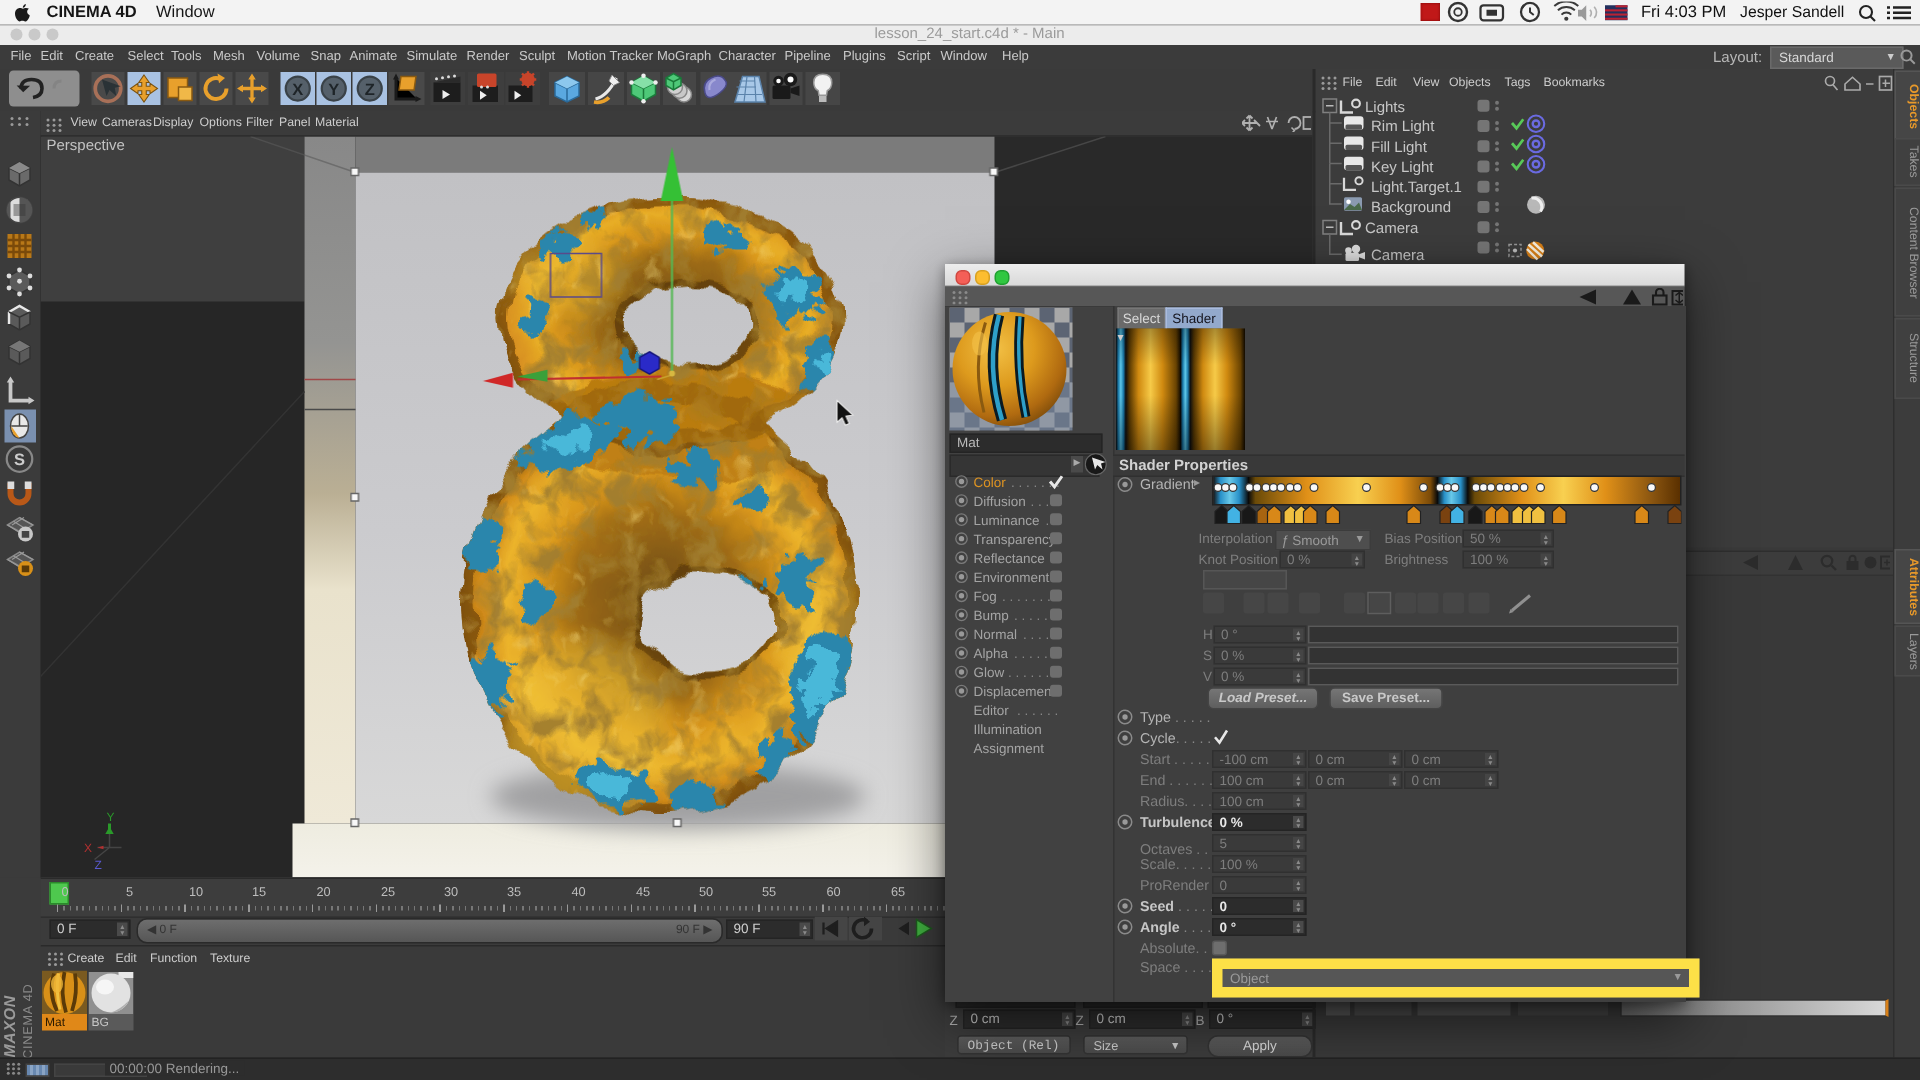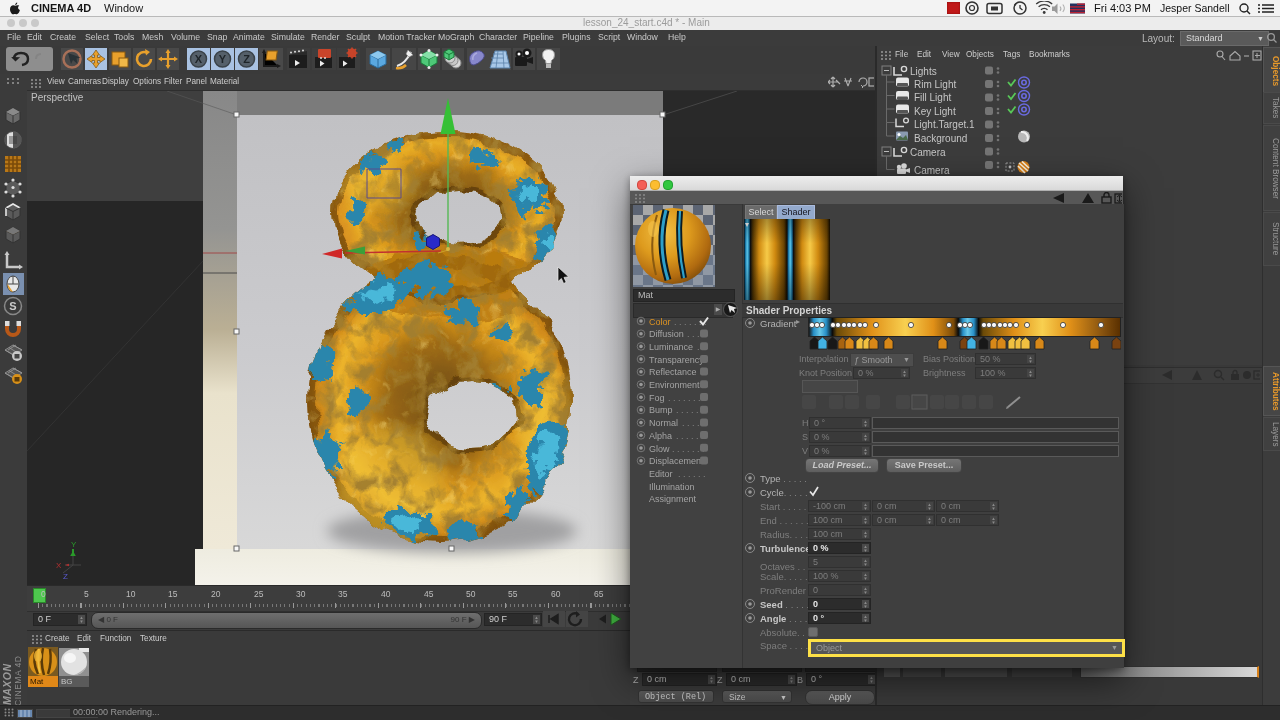--- a/index.html
+++ b/index.html
@@ -1049,15 +1049,15 @@
 <div class="fld" style="left:178px;top:422px;width:57px;height:10px;color:#e8e8e8;font-weight:bold;">0<span class="stp">▲<br>▼</span></div>
 <svg class="a" style="left:113px;top:436px;" width="16" height="12" viewBox="0 0 16 12">
         <circle cx="7" cy="6" r="4.5" fill="none" stroke="#8a8a8a"></circle>
         <circle cx="7" cy="6" r="1.8" fill="#999"></circle>
       </svg>
 <div class="a" style="left:130px;top:437px;font-size:9.5px;font-weight:bold;color:#c6c6c6;">Angle <span style="font-weight:normal;color:#888;">. . . .</span></div>
 <div class="fld" style="left:178px;top:436px;width:57px;height:10px;color:#e8e8e8;font-weight:bold;">0 °<span class="stp">▲<br>▼</span></div>
 <div class="a" style="left:130px;top:451px;font-size:9.5px;color:#7e7e7e;">Absolute<span>. . </span></div>
 <div class="chip" style="left:178px;top:451px;"></div>
 <div class="a" style="left:130px;top:464px;font-size:9.5px;color:#7e7e7e;">Space <span>. . . .</span></div>
-<div class="a" style="left:178px;top:463px;width:311px;height:12px;background:#565656;border:3px solid #fde047;color:#9a9a9a;font-size:9px;line-height:12px;"><span style="margin-left:5px;">Object</span><span style="float:right;margin-right:4px;font-size:7px;color:#999;">▼</span></div>
+<div class="a" style="left:178px;top:463px;width:311px;height:12px;background:#565656;border:7px solid #fde047;color:#9a9a9a;font-size:9px;line-height:12px;"><span style="margin-left:5px;">Object</span><span style="float:right;margin-right:4px;font-size:7px;color:#999;">▼</span></div>
 </div>
 </div>
 
 </body></html>

